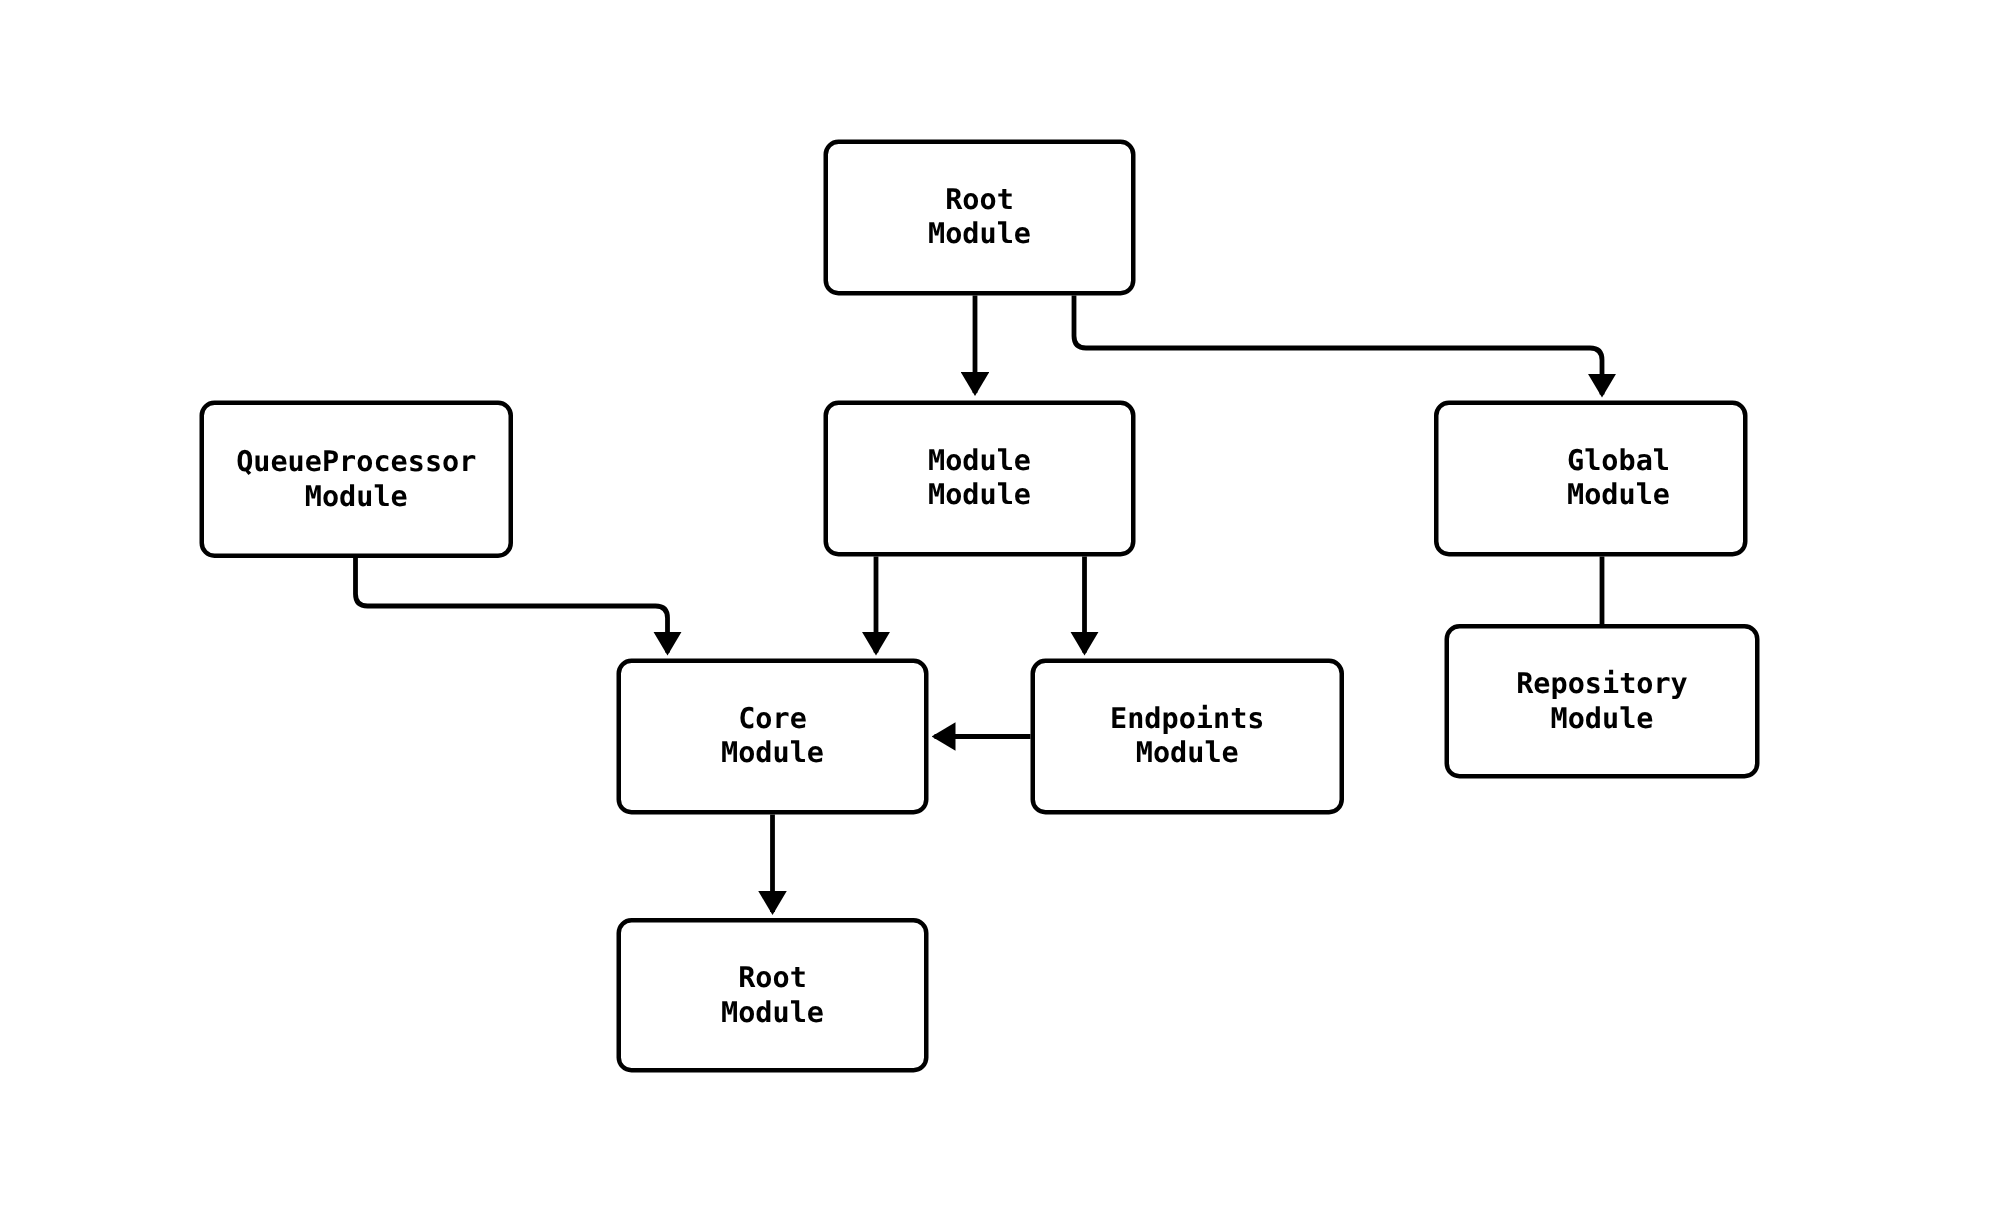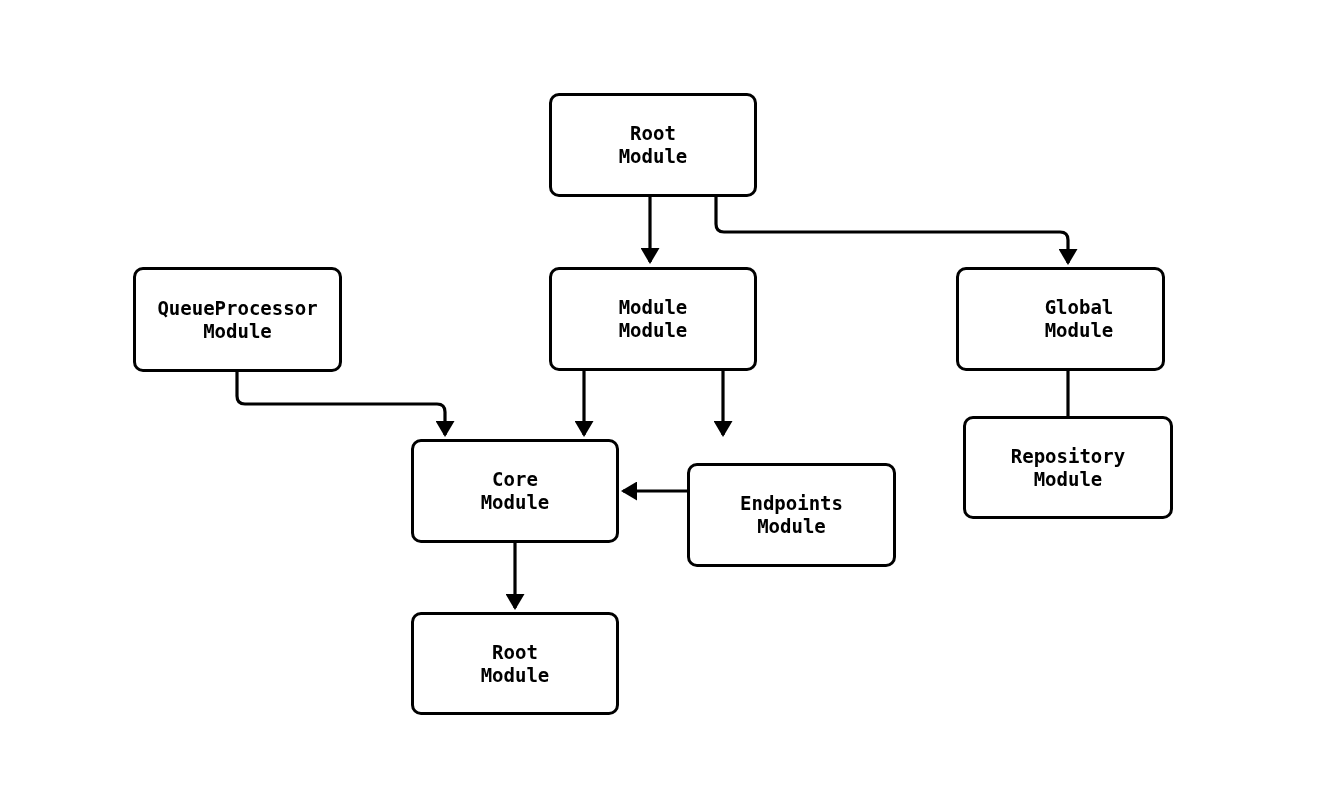--- a/index.html
+++ b/index.html
@@ -87,21 +87,21 @@
         <span class="label-line">Module</span>
       </div>
       <div class="node" style="left: 956px; top: 267px; width: 209px; height: 104px; padding-left: 37px;">
         <span class="label-line">Global</span>
         <span class="label-line">Module</span>
       </div>
       <div class="node" style="left: 411px; top: 439px; width: 208px; height: 104px;">
         <span class="label-line">Core</span>
         <span class="label-line">Module</span>
       </div>
-      <div class="node" style="left: 687px; top: 439px; width: 209px; height: 104px; margin-top: 24px;">
+      <div class="node" style="left: 687px; top: 439px; width: 209px; height: 104px;">
         <span class="label-line">Endpoints</span>
         <span class="label-line">Module</span>
       </div>
       <div class="node" style="left: 963px; top: 416px; width: 210px; height: 103px;">
         <span class="label-line">Repository</span>
         <span class="label-line">Module</span>
       </div>
       <div class="node" style="left: 411px; top: 612px; width: 208px; height: 103px;">
         <span class="label-line">Root</span>
         <span class="label-line">Module</span>

